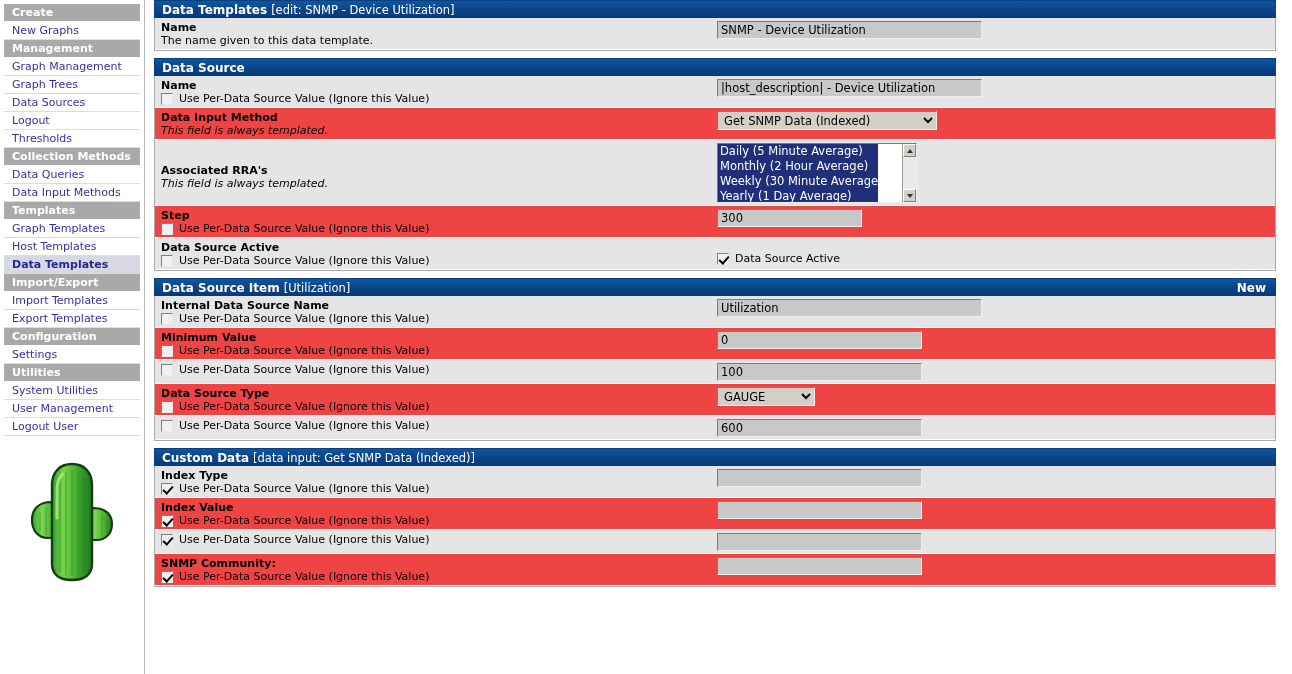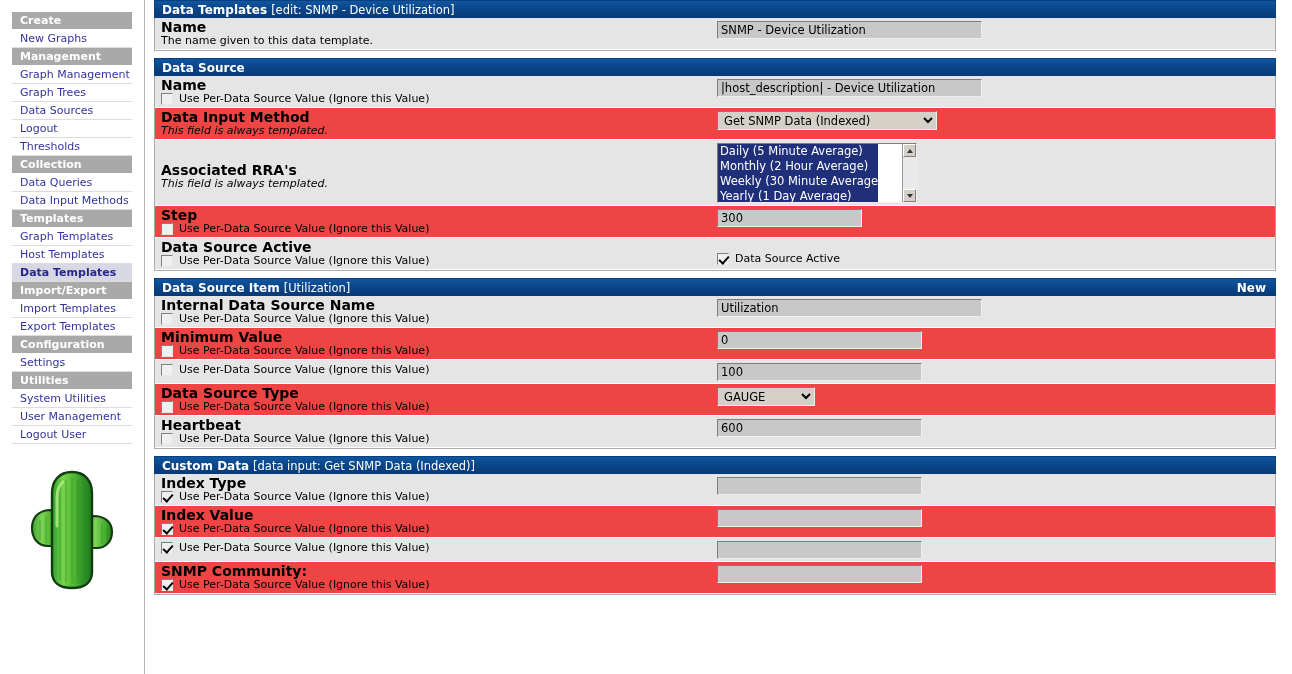--- a/index.html
+++ b/index.html
@@ -14,21 +14,21 @@
     overflow: hidden;
   }
   #page { position: relative; width: 1292px; height: 674px; display: flex; }
 
   
   #sidebar {
     width: 145px;
     min-width: 145px;
     background: #ffffff;
     border-right: 1px solid #b5b5b5;
-    padding: 12px;
+    padding: 4px;
     position: relative;
   }
   .nav-header {
     background: #a9a9a9;
     color: #ffffff;
     font-weight: bold;
     font-size: 11px;
     padding: 2px 0 2px 8px;
     height: 18px;
     line-height: 14px;
@@ -107,21 +107,21 @@
   }
   .row.alt { background: #ef4444; }
   .row.tall { min-height: 52px; align-items: flex-start; }
   .lbl {
     width: 556px;
     min-width: 556px;
     padding-top: 1px;
   }
   .lbl .t {
     font-weight: bold;
-    font-size: 14px;
+    font-size: 11px;
     line-height: 13px;
     display: block;
   }
   .lbl .d {
     font-size: 11px;
     line-height: 13px;
     display: block;
     color: #000;
   }
   .lbl .d.ital { font-style: italic; }
@@ -487,21 +487,20 @@
         </div>
         <div class="fld">
           <select class="sel w98">
             <option>GAUGE</option>
           </select>
         </div>
       </div>
 
       <div class="row">
         <div class="lbl">
-          <span class="t">Heartbeat</span>
           <span class="cbline">
             <span class="cbox"></span>
             <span class="cbtxt">Use Per-Data Source Value (Ignore this Value)</span>
           </span>
         </div>
         <div class="fld">
           <input class="txt w205" type="text" value="600" style="">
         </div>
       </div>
     </div>

